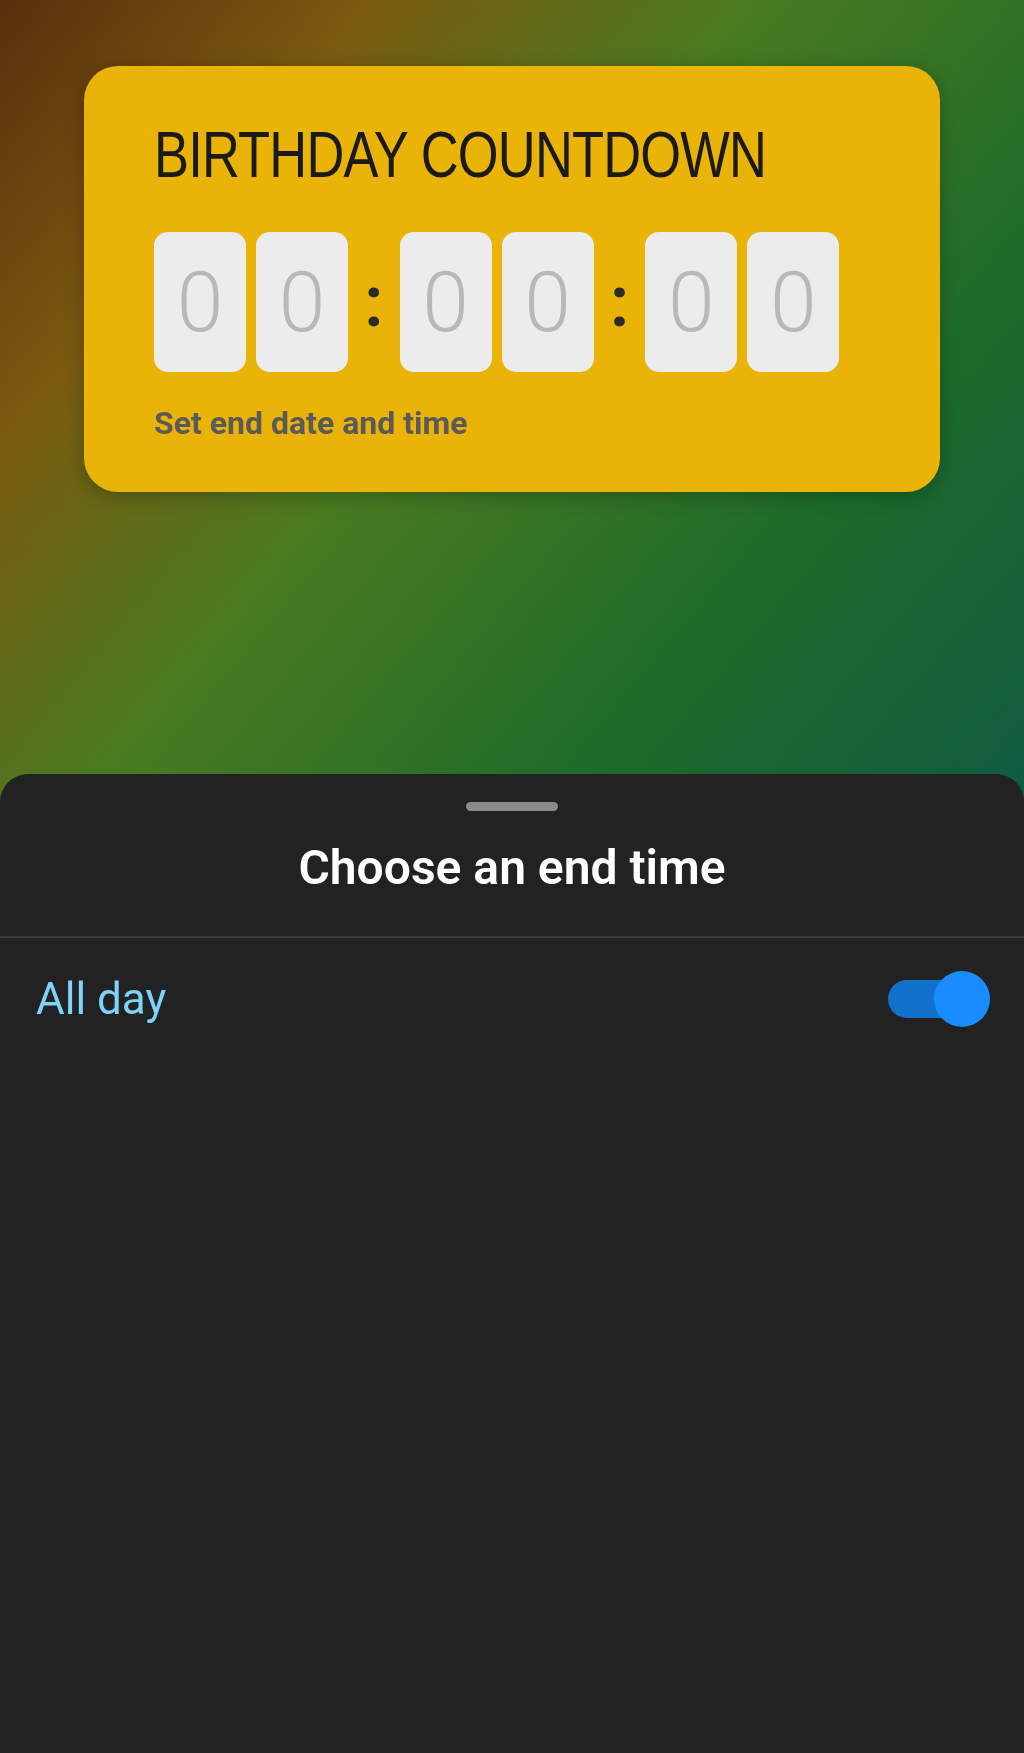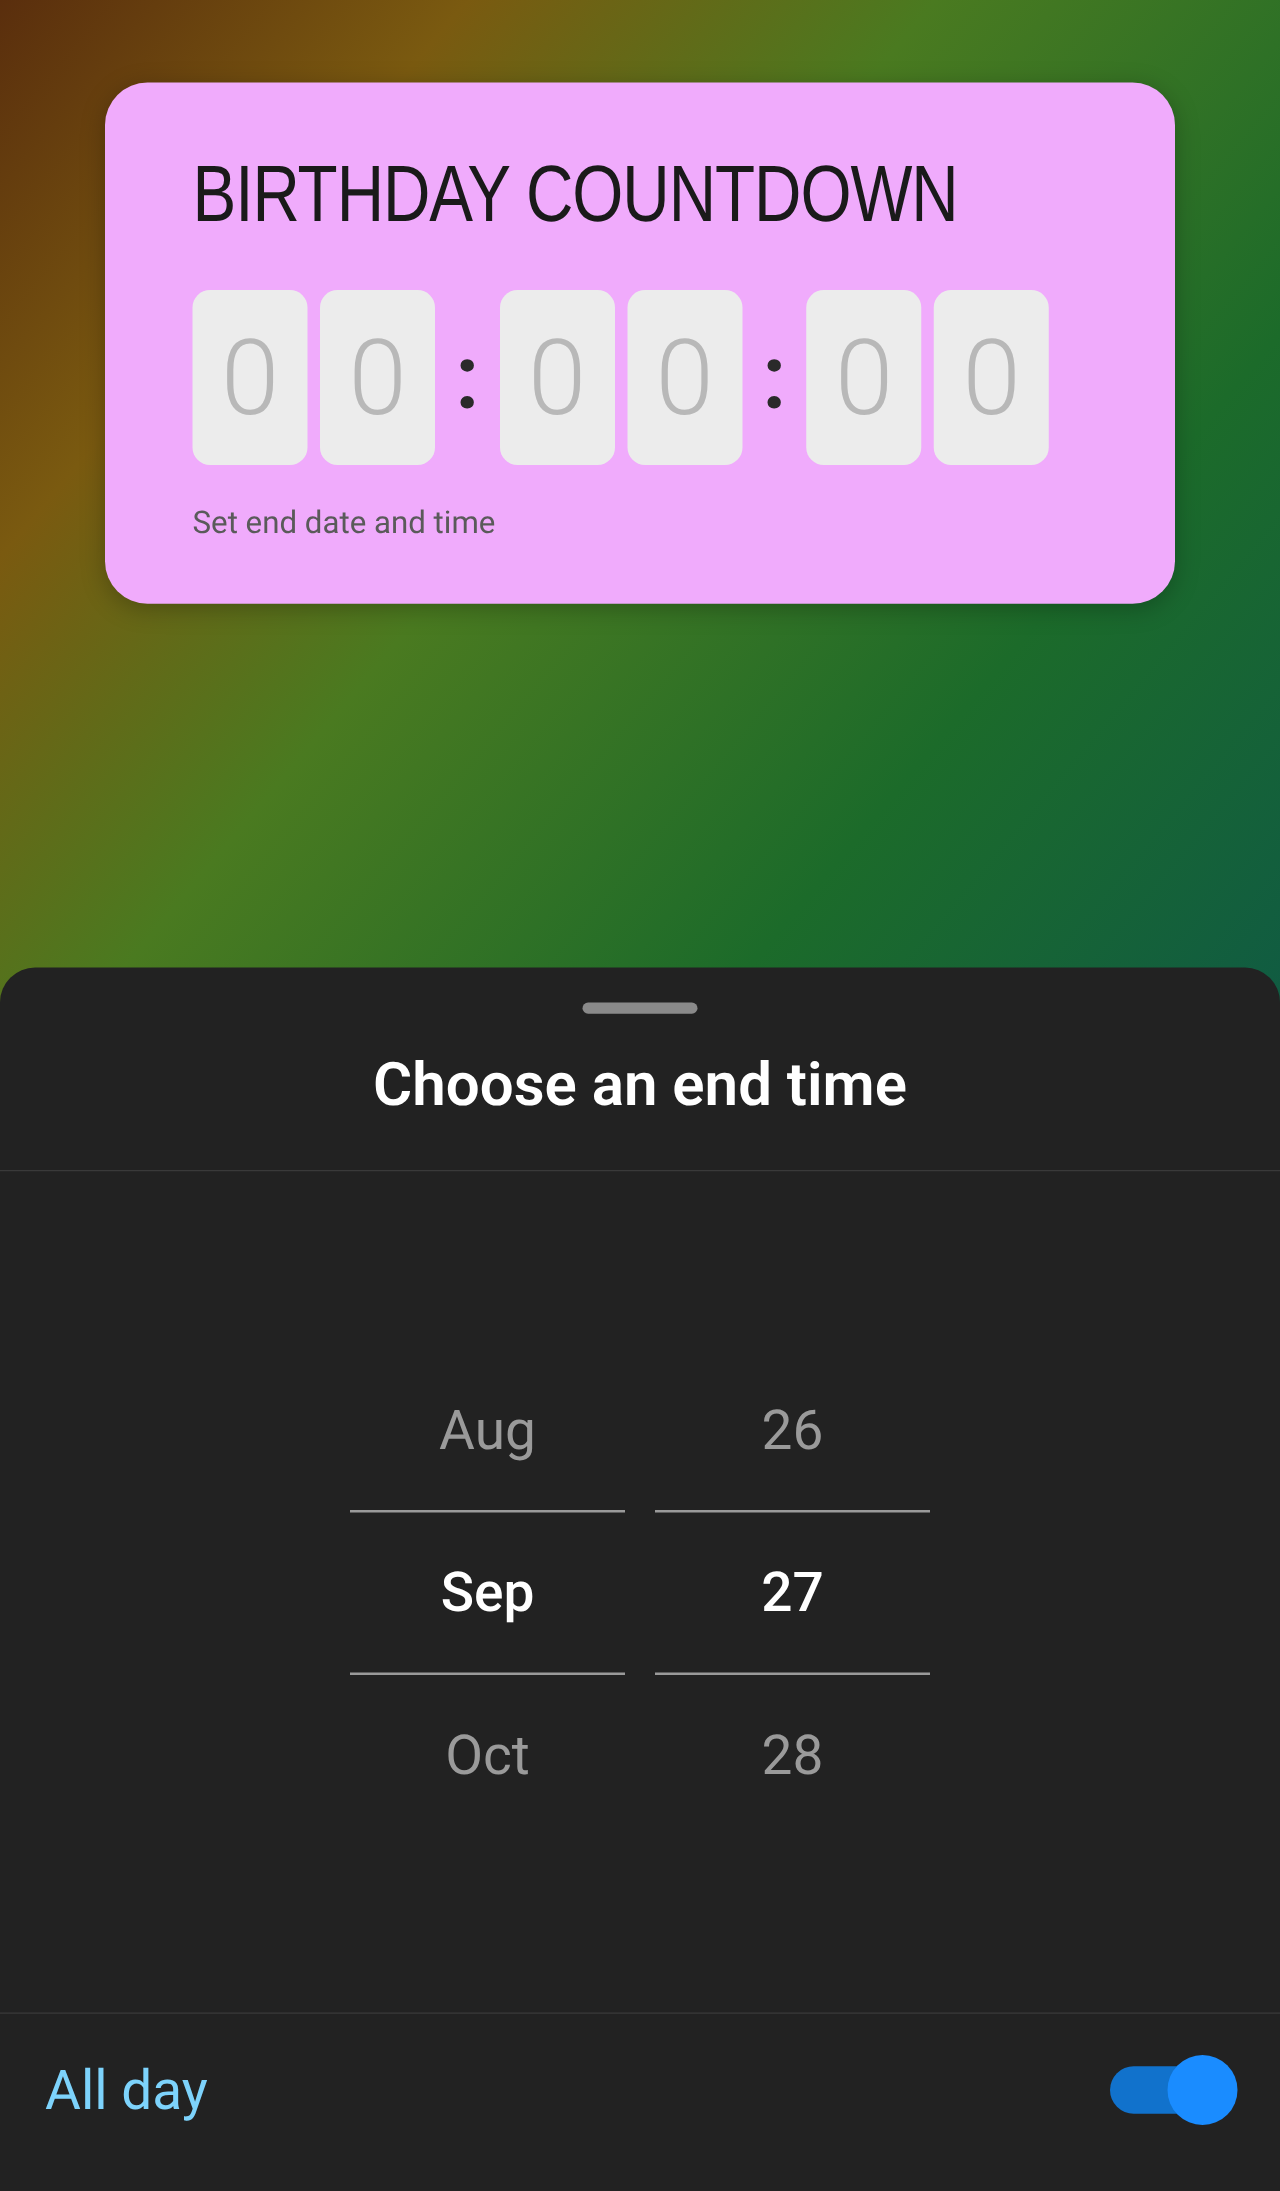--- a/index.html
+++ b/index.html
@@ -9,21 +9,21 @@
     background: linear-gradient(130deg, #5a2e0d 0%, #7a5a10 15%, #4a7a20 30%, #1c6b2a 50%, #0f5a45 70%, #0c3d6d 100%);
   }
 
   
   .card {
     position: absolute;
     left: 84px;
     top: 66px;
     width: 856px;
     border-radius: 34px;
-    background: #f0abfc;
+    background: #eab308;
     padding: 52px 70px 50px 70px;
     box-shadow: 0 4px 20px rgba(0,0,0,0.25);
   }
   .card-title {
     font-family: "Helvetica Neue", Arial, sans-serif;
     font-weight: 500;
     font-stretch: condensed;
     letter-spacing: -1px;
     transform: scaleX(0.82);
     transform-origin: left center;
@@ -51,22 +51,22 @@
   }
   .colon {
     font-size: 72px;
     font-weight: 600;
     color: #2a2a2a;
     padding: 0 6px;
     line-height: 0.7;
   }
   .subtext {
     margin-top: 32px;
-    font-size: 25px;
-    font-weight: 400;
+    font-size: 32px;
+    font-weight: 700;
     color: #5a5a5a;
   }
 
   
   .sheet {
     position: absolute;
     left: 0;
     right: 0;
     bottom: 0;
     top: 774px;
@@ -168,32 +168,20 @@
     <div class="digit">0</div>
     <div class="digit">0</div>
   </div>
   <div class="subtext">Set end date and time</div>
 </div>
 
 <div class="sheet">
   <div class="grabber"></div>
   <div class="sheet-title">Choose an end time</div>
 
-  <div class="picker">
-    <div class="col">
-      <div class="cell dim">Aug</div>
-      <div class="cell sel">Sep</div>
-      <div class="cell dim">Oct</div>
-    </div>
-    <div class="col">
-      <div class="cell dim">26</div>
-      <div class="cell sel">27</div>
-      <div class="cell dim">28</div>
-    </div>
-  </div>
 
   <div class="allday-row">
     <div class="allday-label">All day</div>
     <div class="toggle">
       <div class="track"></div>
       <div class="thumb"></div>
     </div>
   </div>
 </div>
 

